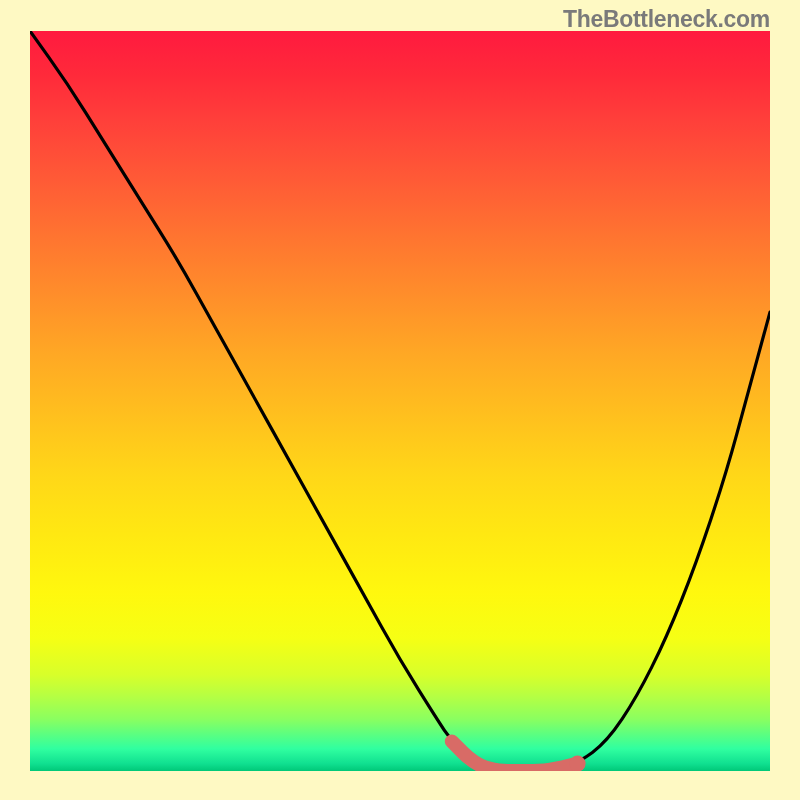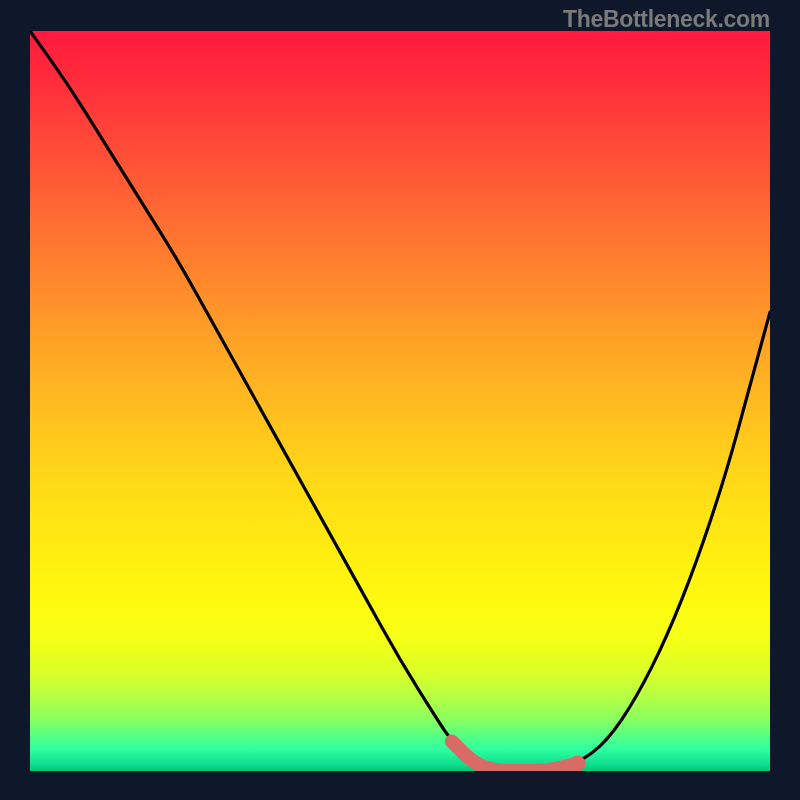--- a/index.html
+++ b/index.html
@@ -10,21 +10,21 @@
     overflow: hidden;
     background: #000;
     font-family: Arial, Helvetica, sans-serif;
   }
   .frame {
     position: absolute;
     left: 0;
     top: 0;
     width: 800px;
     height: 800px;
-    background: #0f172a;
+    background: #fef9c3;
   }
   .plot {
     position: absolute;
     left: 30px;
     top: 31px;
     width: 740px;
     height: 740px;
     
     background: linear-gradient(to bottom,
       #ff1a3f 0%,

